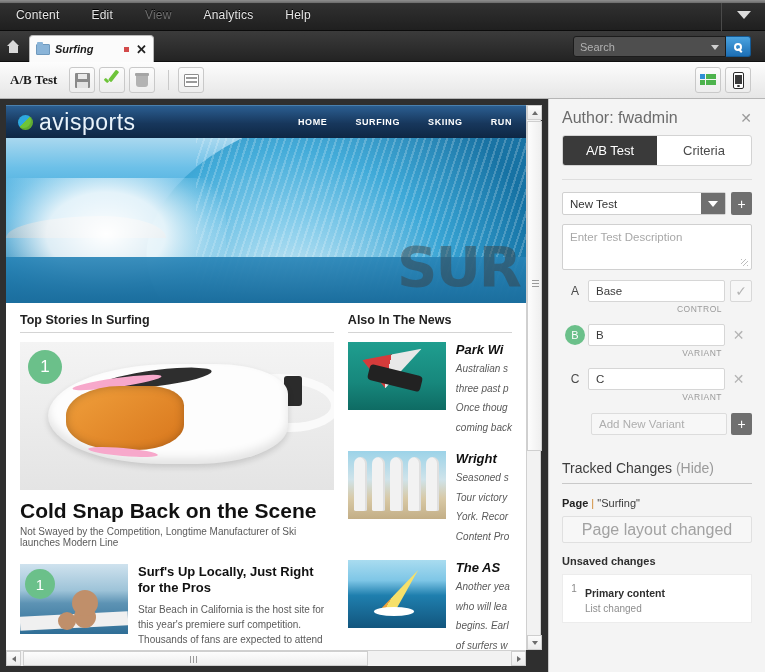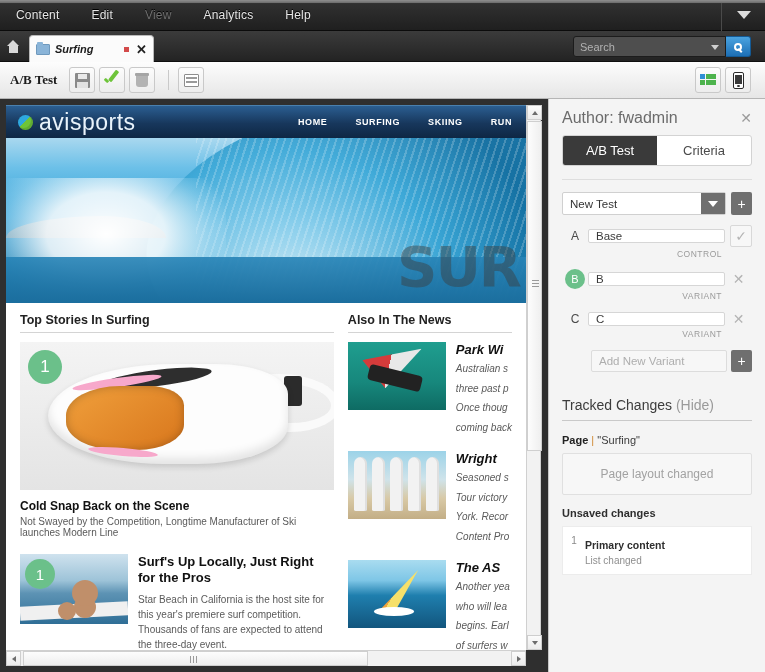--- a/index.html
+++ b/index.html
@@ -215,21 +215,21 @@
     box-shadow: inset 0 -6px 10px rgba(0,0,0,.10), 0 3px 6px rgba(0,0,0,.14); }
   .goggle .lens { position:absolute; left:18px; top:22px; width:118px; height:64px;
     background: linear-gradient(145deg,#f0a03c,#d8761c); border-radius: 46% 30% 40% 44%;
     box-shadow: inset 0 0 10px rgba(0,0,0,.25); }
   .goggle .pink1 { position:absolute; left:24px; top:14px; width:90px; height:9px; background:#f7a8cb; border-radius: 50%; transform: rotate(-8deg);}
   .goggle .pink2 { position:absolute; left:40px; bottom:8px; width:70px; height:8px; background:#f7a8cb; border-radius:50%; transform: rotate(5deg);}
   .goggle .dark { position:absolute; left:54px; top:6px; width:110px; height:16px; background:#2e2e2e; border-radius:50%; transform: rotate(-7deg);}
   .goggle .strap { position:absolute; right:-52px; top:10px; width:110px; height:58px;
     border: 9px solid #fafafa; border-radius: 40% 55% 45% 30%; border-left-color: transparent; }
   .goggle .clip { position:absolute; right:-14px; top:12px; width:18px; height:30px; background:#2b2b2b; border-radius:3px; }
-  .feature-title { font-size: 12px; font-weight: bold; color: #111; margin-top: 9px; }
+  .feature-title { font-size: 21px; font-weight: bold; color: #111; margin-top: 9px; }
   .feature-sub { font-size: 10px; color: #5a5a5a; margin-top: 3px; }
 
   .story { display: flex; gap: 10px; margin-top: 16px; }
   .story-img { width: 108px; height: 70px; position: relative; overflow: hidden; flex: 0 0 auto; }
   .surfer-bg { position:absolute; inset:0;
     background: linear-gradient(to bottom,#cfe2ee 0%, #9dc3d8 38%, #5d93b4 56%, #2f6e96 100%); }
   .surfer-bg::after { content:""; position:absolute; left:52px; top:26px; width:26px; height:26px; border-radius:50%;
     background:#c08f6a; box-shadow: 0 14px 0 -2px #c08f6a, -18px 18px 0 -4px #c08f6a; }
   .surfer-bg::before { content:""; position:absolute; left:0; bottom:6px; width:100%; height:14px; background:#f0f0f0; transform: rotate(-3deg); }
   .story-title { font-size: 13px; font-weight: bold; color:#111; line-height: 1.25; }
@@ -320,21 +320,21 @@
   .grip { position:absolute; right:3px; bottom:3px; width:7px; height:7px;
     background: repeating-linear-gradient(135deg,#bdbdbd 0 1px, transparent 1px 3px); }
 
   .variant-row { display: flex; align-items: center; margin-top: 10px; }
   .v-letter { width: 26px; text-align: center; font-size: 12px; color: #4a4a4a; flex:0 0 auto; }
   .v-letter.circle {
     width: 20px; height: 20px; border-radius: 50%; background: #6bc08a; color:#fff;
     display:flex; align-items:center; justify-content:center; margin: 0 3px; font-size: 11px;
   }
   .v-input {
-    flex: 1; height: 14px; background:#fff; border:1px solid #d6d6d6; border-radius:2px;
+    flex: 1; height: 22px; background:#fff; border:1px solid #d6d6d6; border-radius:2px;
     display:flex; align-items:center; padding-left: 7px; font-size: 11.5px; color:#3a3a3a;
   }
   .v-action { width: 27px; text-align:center; font-size: 14px; color:#b4b4b4; flex:0 0 auto; }
   .v-action.boxed { border: 1px solid #d8d8d8; border-radius: 2px; height: 22px; line-height: 20px; background:#f7f7f7; width: 22px; margin-left:5px; }
   .v-tag { text-align: right; font-size: 8.5px; color: #9a9a9a; letter-spacing:.5px; padding-right: 30px; margin-top: 2px; }
 
   .addvar-row { display: flex; align-items: center; margin-top: 11px; padding-left: 29px; }
   .addvar-input {
     flex: 1; height: 22px; background:#f7f7f7; border:1px solid #dcdcdc; border-radius:2px;
     display:flex; align-items:center; padding-left: 7px; font-size: 11.5px; color:#aeaeae;
@@ -342,22 +342,22 @@
   .addvar-btn { width: 21px; height: 22px; background:#6f6f6f; color:#fff; display:flex;
     align-items:center; justify-content:center; font-size:14px; margin-left: 4px; border-radius:2px; flex:0 0 auto; }
 
   .tracked-title { font-size: 14px; color: #3c3c3c; margin-top: 25px; }
   .tracked-title .hide { color: #9a9a9a; }
   .tracked-rule { border-bottom: 1px solid #c9c9c9; margin-top: 7px; }
   .page-line { font-size: 11px; color: #3c3c3c; margin-top: 13px; }
   .page-line b { color: #222; }
   .page-line .sep { color:#d08a35; }
   .layout-chip {
-    margin-top: 7px; height: 42px; border: 1px solid #e0e0e0; border-radius: 2px;
-    display:flex; align-items:center; justify-content:center; font-size: 12px; color:#a2a2a2;
+    margin-top: 7px; height: 27px; border: 1px solid #e0e0e0; border-radius: 2px;
+    display:flex; align-items:center; justify-content:center; font-size: 16px; color:#a2a2a2;
     background: #f7f7f7;
   }
   .unsaved { font-size: 11px; font-weight: bold; color:#2e2e2e; margin-top: 12px; }
   .change-card {
     margin-top: 7px; background:#fff; border:1px solid #ececec; padding: 8px 8px 8px 0;
     display:flex;
   }
   .change-num { width: 22px; text-align: center; font-size: 10px; color:#8a8a8a; flex:0 0 auto; }
   .change-main { font-size: 10.5px; font-weight: bold; color:#2e2e2e; }
   .change-sub { font-size: 10px; color:#8e8e8e; margin-top: 2px; }
@@ -576,20 +576,24 @@
     <div class="row-select">
       <div class="sel-box">
         <span>New Test</span>
         <span class="sel-arrow-btn">
             <span class="chev"></span>
           </span>
       </div>
       <div class="plus-btn">+</div>
     </div>
 
+    <div class="desc-box">
+      <span>Enter Test Description</span>
+      <span class="grip"></span>
+    </div>
 
     <div class="variant-row">
       <span class="v-letter">A</span>
       <span class="v-input">
           <span>Base</span>
         </span>
       <span class="v-action boxed">✓</span>
     </div>
     <div class="v-tag">CONTROL</div>
 

